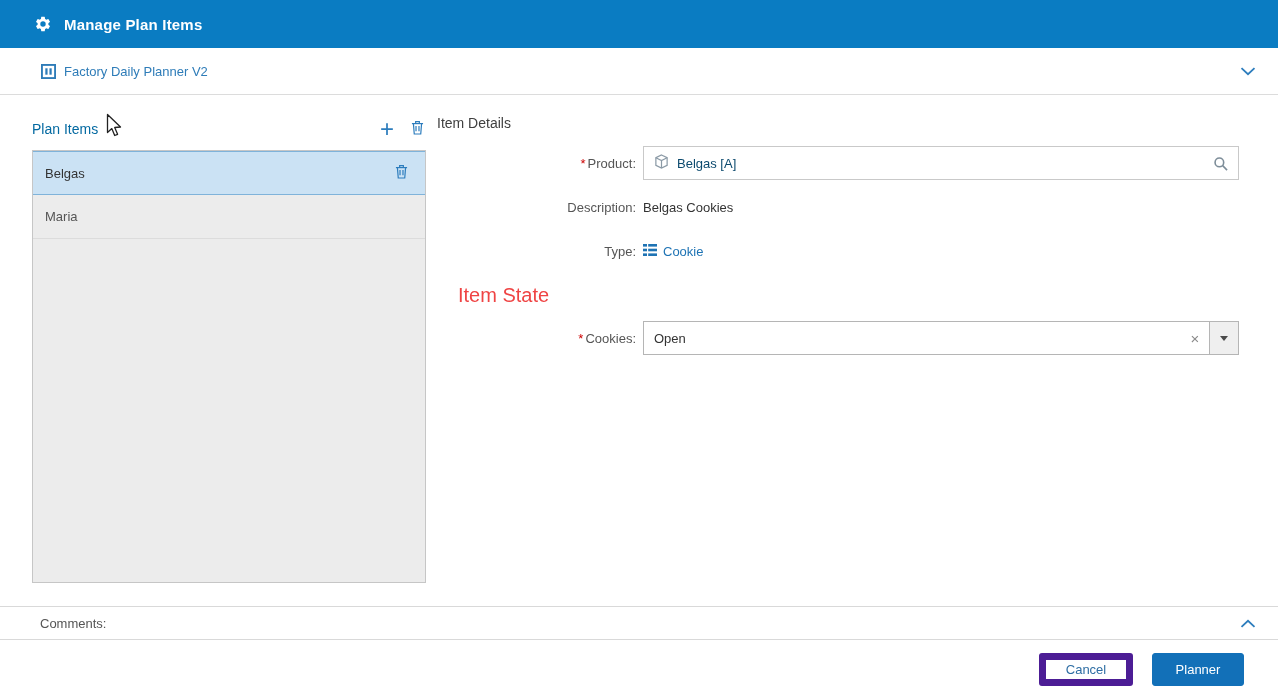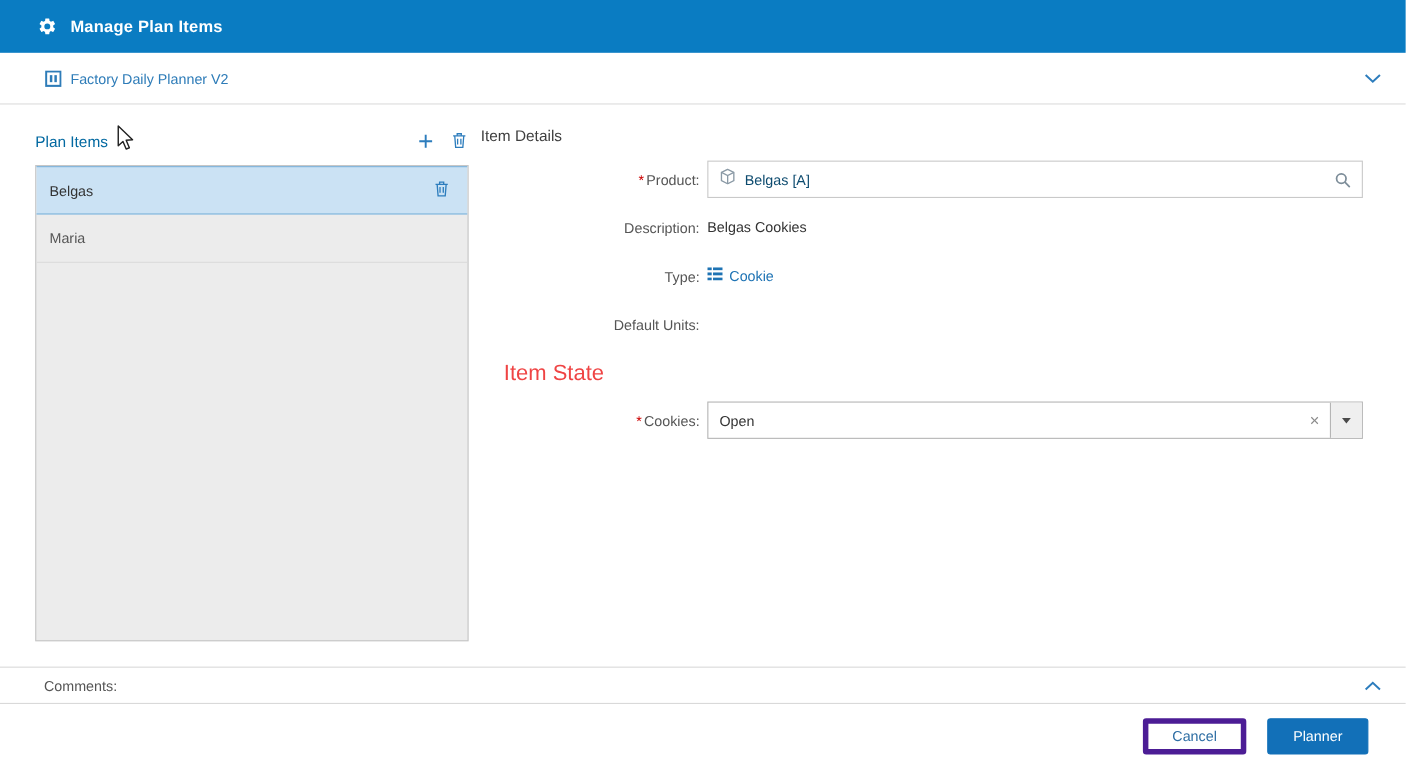--- a/index.html
+++ b/index.html
@@ -56,21 +56,21 @@
   .combo .dd { width:29px; border-left:1px solid #b5b5b5; background:#efefef; display:flex; align-items:center; justify-content:center; cursor:pointer; }
   .tri { width:0; height:0; border-left:4px solid transparent; border-right:4px solid transparent; border-top:5px solid #4a4a4a; }
 
   
   .comments-bar { position:absolute; left:0; right:0; top:606px; height:34px; border-top:1px solid #d9d9d9; border-bottom:1px solid #d9d9d9; display:flex; align-items:center; padding:0 18px 0 40px; background:#fff;gap:38px; }
   .comments-bar .label { font-size:13px; color:#555; }
 
   
   .footer { position:absolute; left:0; right:0; bottom:0; height:58px; display:flex; align-items:center; justify-content:flex-end; padding-right:34px; gap:19px; background:#fff; }
   .btn { height:33px; font-size:13px; font-family:inherit; border-radius:3px; cursor:pointer; }
-  .btn.cancel { width:94px; background:#fff; border:5px solid #4c1d95; color:#2d6da3; }
+  .btn.cancel { width:94px; background:#fff; border:7px solid #4c1d95; color:#2d6da3; }
   .btn.primary { width:92px; background:#1270b8; border:1px solid #1270b8; color:#fff; }
 
   .cursor { position:absolute; left:106px; top:113px; pointer-events:none; z-index:10; }
 </style>
 </head>
 <body>
 
 <header class="app-header">
   <span class="gear">
     <svg width="18" height="18" viewBox="0 0 24 24" fill="#ffffff">
@@ -181,26 +181,20 @@
                 <rect x="5.2" y="4.7" width="8.8" height="2.6"></rect>
                 <rect x="0" y="9.4" width="4" height="2.6"></rect>
                 <rect x="5.2" y="9.4" width="8.8" height="2.6"></rect>
               </svg>
           </span>
           <span>Cookie</span>
         </span>
       </div>
     </div>
 
-    <div class="form-row">
-      <span class="form-label">Default Units:</span>
-      <div class="field">
-        <span class="text-value"></span>
-      </div>
-    </div>
 
     <div class="state-title">Item State</div>
 
     <div class="form-row">
       <span class="form-label"><span class="req">*</span><span>Cookies:</span></span>
       <div class="field">
         <div class="combo">
           <span class="val">Open</span>
           <span class="clear">×</span>
           <span class="dd">

